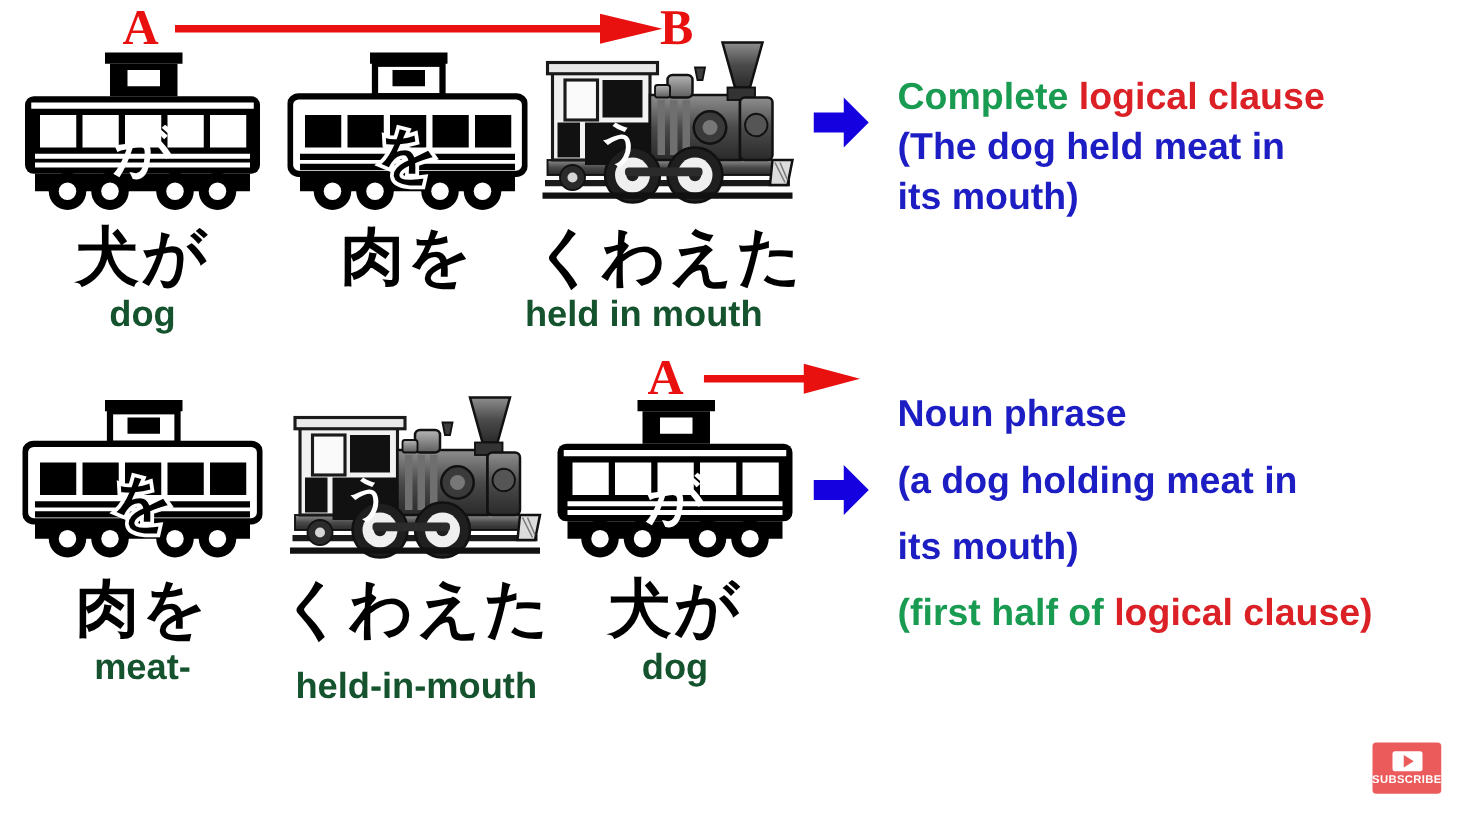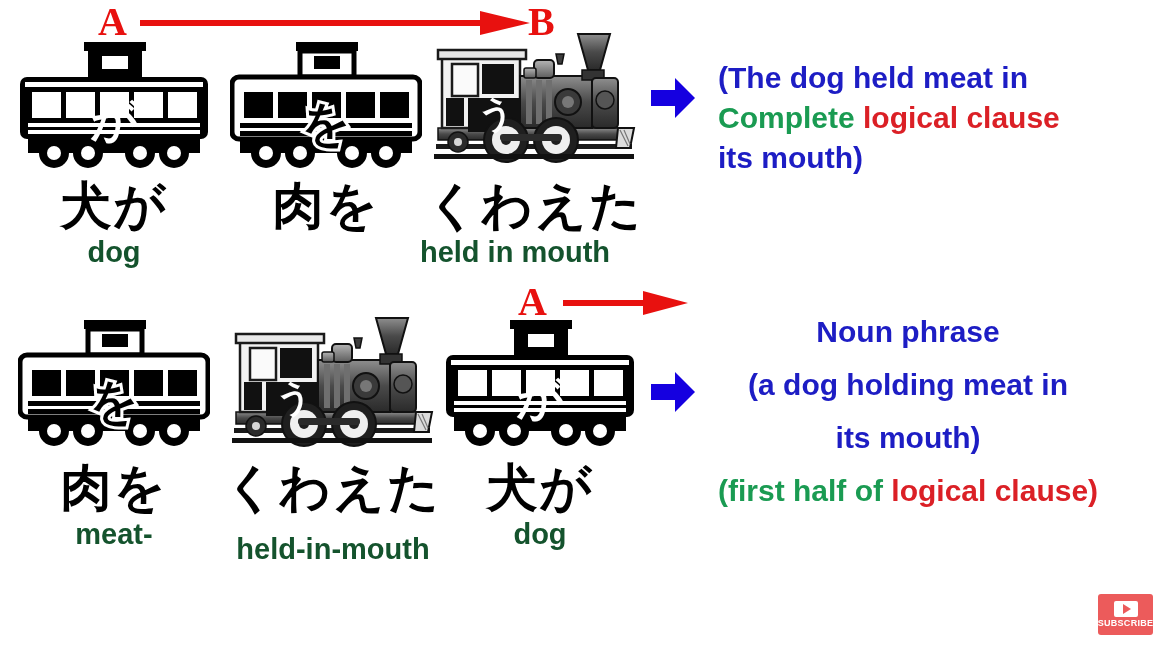--- a/index.html
+++ b/index.html
@@ -237,24 +237,24 @@
   <div class="abs en" style="left:404px;top:238px;width:222px;">held in mouth</div>
 
   <div class="abs bluearrow" style="left:649px;top:74px;">
     <svg width="48" height="48" viewBox="0 0 48 48">
       <path d="M2,16 L26,16 L26,4 L46,24 L26,44 L26,32 L2,32 Z" fill="#1500e0"></path>
     </svg>
   </div>
 
   <div class="abs" style="left:718px;top:58px;">
     <div class="expl">
+      <span class="c-green">Complete </span><span class="c-red">logical clause</span>
+    </div>
+    <div class="expl">
       <span class="c-blue">(The dog held meat in</span>
-    </div>
-    <div class="expl">
-      <span class="c-green">Complete </span><span class="c-red">logical clause</span>
     </div>
     <div class="expl">
       <span class="c-blue"> its mouth)</span>
     </div>
   </div>
 
   <div class="abs redletter" style="left:518px;top:282px;">A</div>
 
   <div class="abs redarrow" style="left:563px;top:288px;width:125px;height:30px;">
     <svg width="125" height="30" viewBox="0 0 125 30">
@@ -359,21 +359,21 @@
   </div>
   <div class="abs jp" style="left:444px;top:462px;width:192px;">犬が</div>
   <div class="abs en" style="left:444px;top:520px;width:192px;">dog</div>
 
   <div class="abs bluearrow" style="left:649px;top:368px;">
     <svg width="48" height="48" viewBox="0 0 48 48">
       <path d="M2,16 L26,16 L26,4 L46,24 L26,44 L26,32 L2,32 Z" fill="#1500e0"></path>
     </svg>
   </div>
 
-  <div class="abs" style="left:718px;top:305px;text-align:center;">
+  <div class="abs" style="left:718px;top:305px;">
     <div class="expl" style="line-height:53px;">
       <span class="c-blue">Noun phrase</span>
     </div>
     <div class="expl" style="line-height:53px;">
       <span class="c-blue">(a dog holding meat in</span>
     </div>
     <div class="expl" style="line-height:53px;">
       <span class="c-blue">its mouth)</span>
     </div>
     <div class="expl" style="line-height:53px;">

